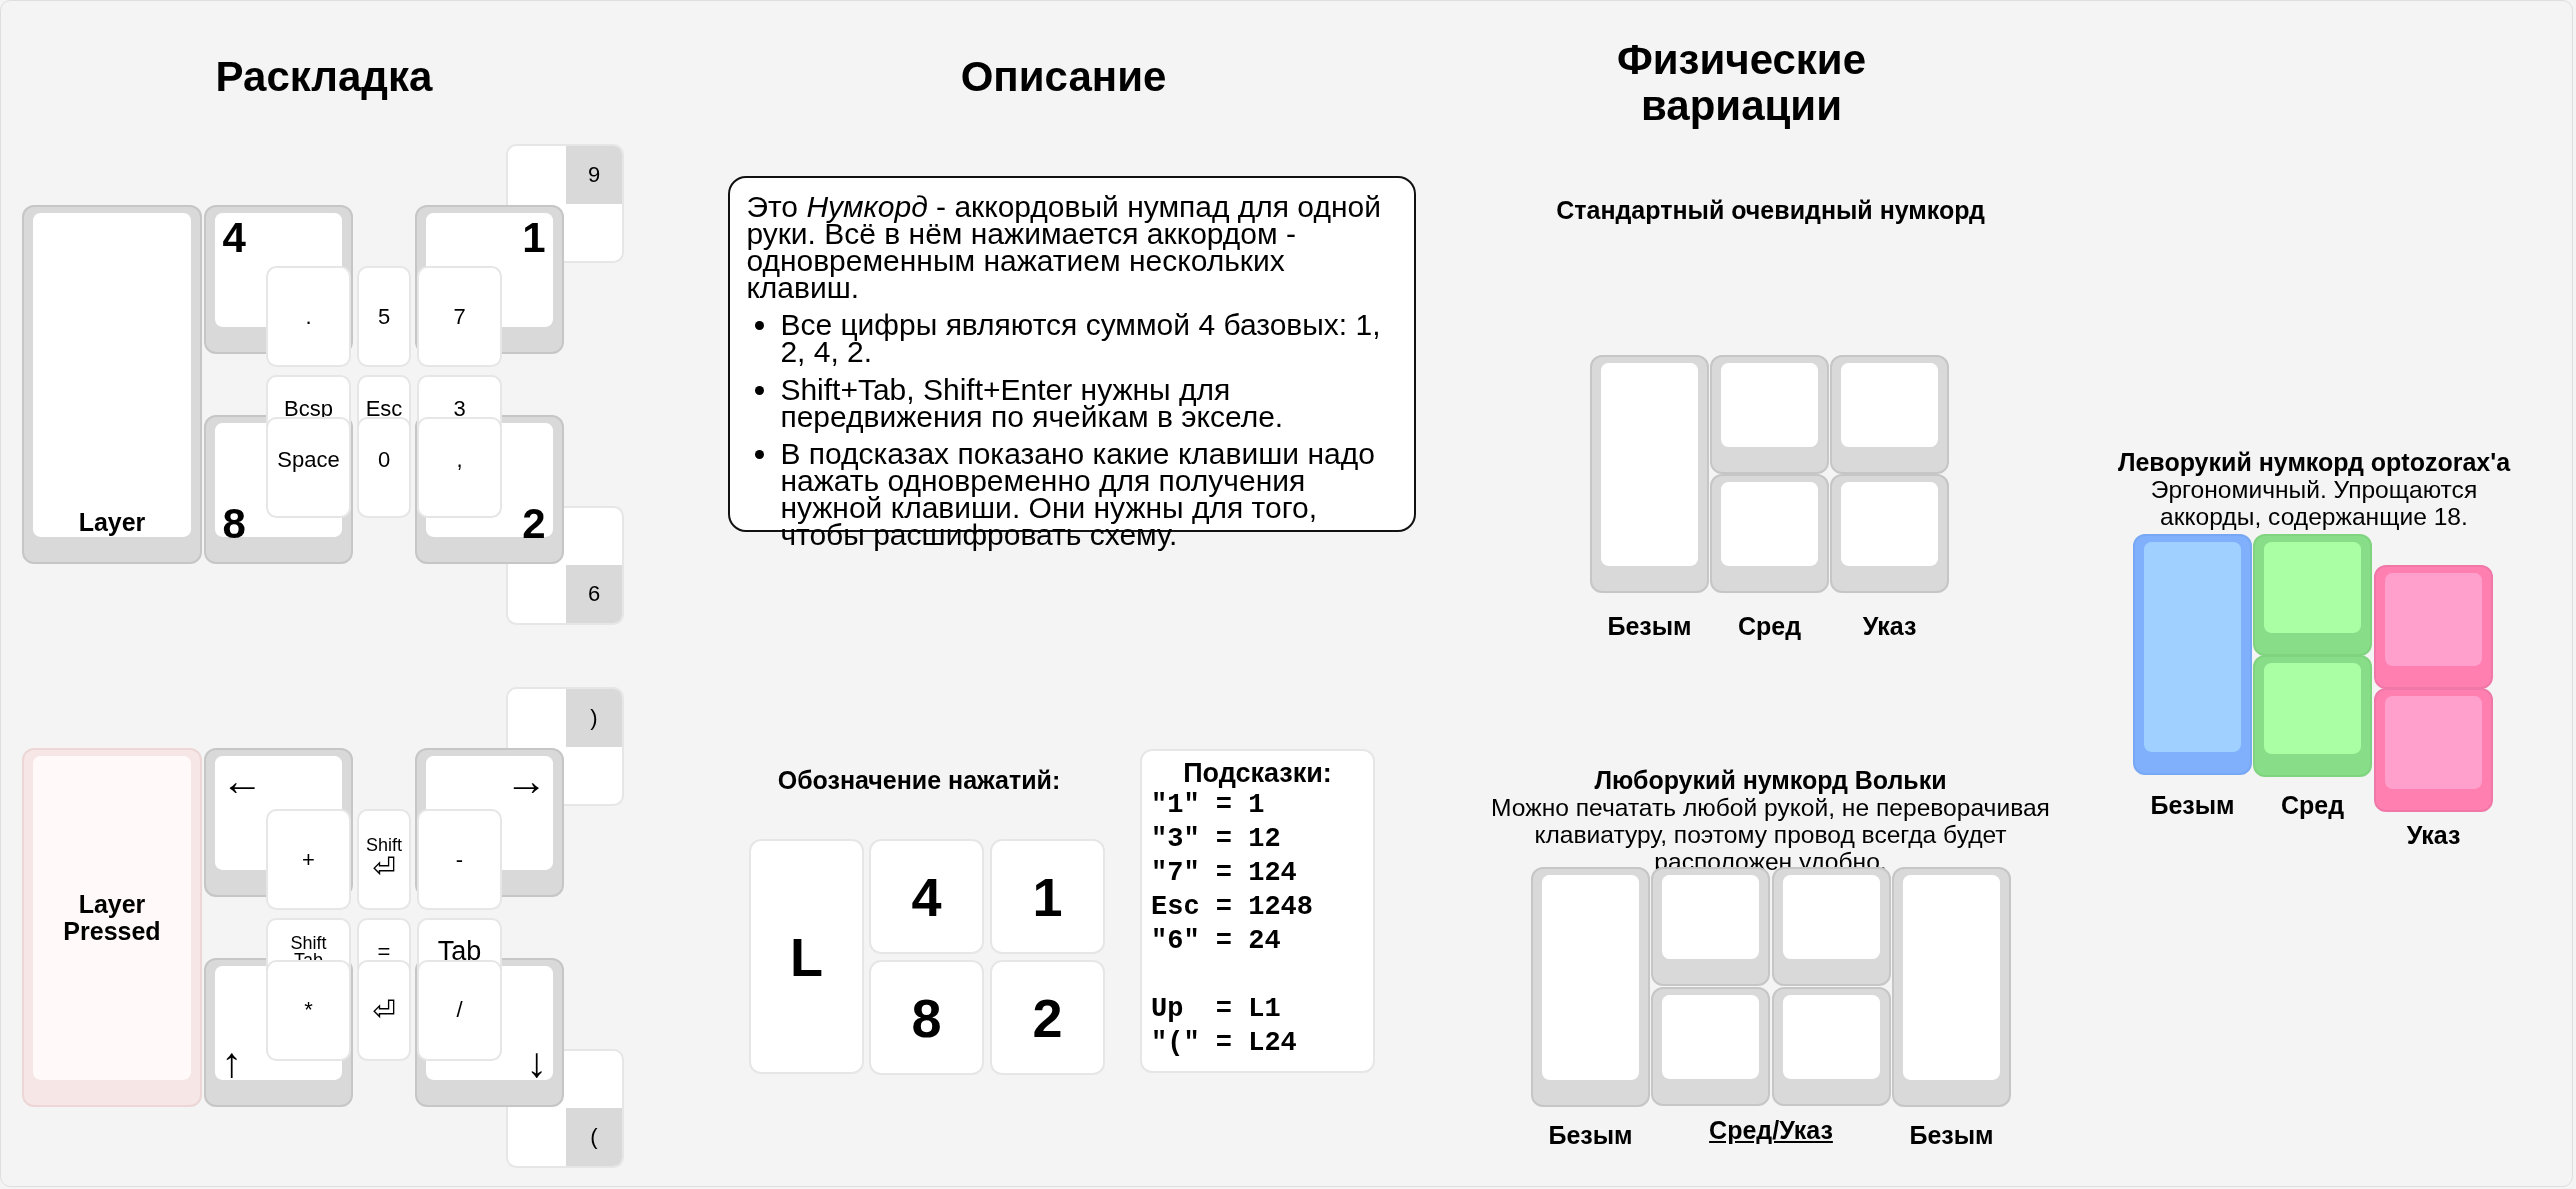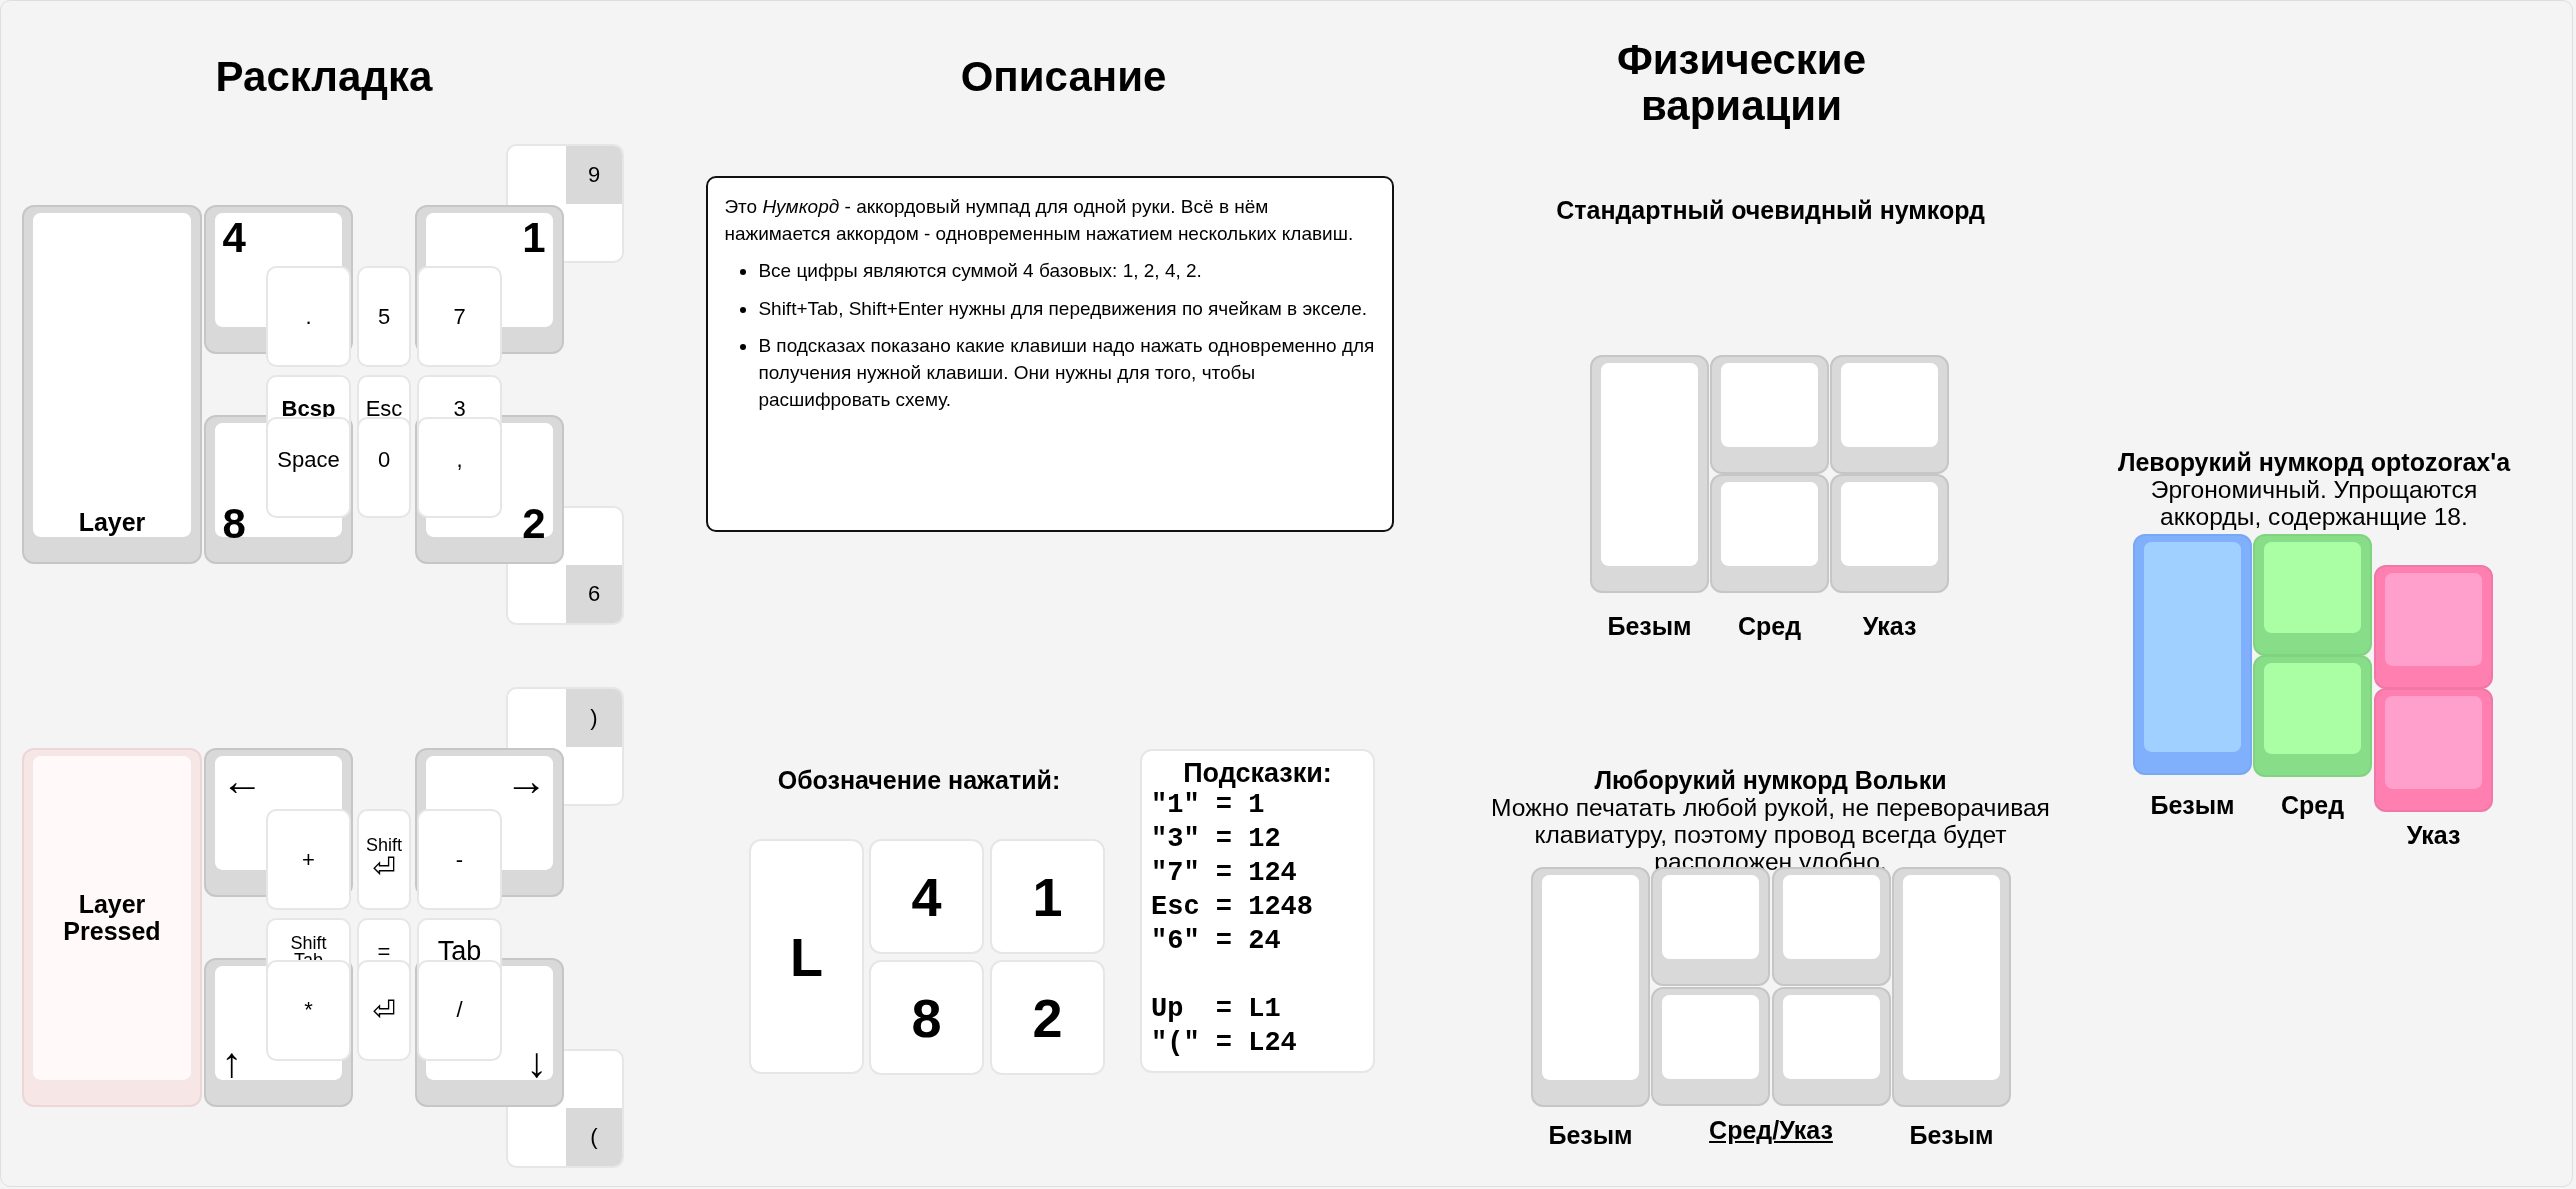--- a/index.html
+++ b/index.html
@@ -14,21 +14,21 @@
   .key.pressed .top { background:#fff9f9; }
   .big { position:absolute; font-size:42px; font-weight:bold; line-height:42px; }
   
   .sk { position:absolute; background:#fff; border:2.2px solid #e6e6e6; border-radius:10.4px; box-sizing:border-box; display:flex; align-items:center; justify-content:center; font-size:22px; text-align:center; line-height:21px; }
   .sk.small-text { font-size:18px; line-height:16.4px; }
   
   .combo { position:absolute; width:118px; height:119px; border:2.2px solid #e6e6e6; border-radius:10.4px; box-sizing:border-box; overflow:hidden; background:#fff; }
   .combo .half { position:absolute; left:58px; right:0; background:#d9d9d9; display:flex; align-items:center; justify-content:center; font-size:22px; }
   .combo.top-half .half { top:0; height:58px; border-left:0; }
   .combo.bot-half .half { bottom:0; height:58px; }
-  .desc-box { position:absolute; left:706px; top:176px; width:688px; height:356px; border:2.2px solid #111; border-radius:10px; background:#fff; box-sizing:border-box; padding:15px 16.4px; font-size:19px; line-height:27px; }
+  .desc-box { position:absolute; left:728px; top:176px; width:688px; height:356px; border:2.2px solid #111; border-radius:18px; background:#fff; box-sizing:border-box; padding:15px 16.4px; font-size:30px; line-height:27px; }
   .desc-box ul { margin:10.4px 0 0 0; padding-left:34px; }
   .desc-box li { margin-bottom:10.4px; }
   .legend-key { position:absolute; background:#fff; border:2.2px solid #e6e6e6; border-radius:12px; box-sizing:border-box; display:flex; align-items:center; justify-content:center; font-size:54px; font-weight:bold; }
   .hints { position:absolute; left:1140px; top:749px; width:235px; height:324px; background:#fff; border:2.2px solid #e6e6e6; border-radius:12px; box-sizing:border-box; padding:7.4px 9px; }
   .hints .title { font-size:27px; font-weight:bold; text-align:center; line-height:30px; }
   .hints .line { font-family:"Liberation Mono", "DejaVu Sans Mono", monospace; font-weight:bold; font-size:27px; line-height:34px; white-space:pre; }
   .caption { position:absolute; text-align:center; font-size:24.6px; line-height:27px;margin-top:38px; }
   .caption b { font-size:25px; }
   .finger { position:absolute; font-size:25px; font-weight:bold; text-align:center; }
   .ck { position:absolute; border-radius:12px; box-sizing:border-box; border:2.2px solid; }
@@ -71,21 +71,21 @@
   </div>
   <div class="key" style="left:415px; top:415px; width:149px; height:149px;">
     <div class="top"></div>
     <span class="big" style="right:16.4px; top:86px;">2</span>
   </div>
 
   <div class="sk" style="left:266px; top:266px; width:85px; height:101px;">.</div>
   <div class="sk" style="left:357px; top:266px; width:54px; height:101px;">5</div>
   <div class="sk" style="left:417px; top:266px; width:85px; height:101px;">7</div>
 
-  <div class="sk" style="left:266px; top:375px; width:85px; height:67px;font-weight:bold;">Bcsp</div>
+  <div class="sk" style="left:266px; top:375px; width:85px; height:67px;">Bcsp</div>
   <div class="sk" style="left:357px; top:375px; width:54px; height:67px;">Esc</div>
   <div class="sk" style="left:417px; top:375px; width:85px; height:67px;">3</div>
 
   <div class="sk" style="left:266px; top:417px; width:85px; height:101px; align-items:flex-start; padding-top:30px;">Space</div>
   <div class="sk" style="left:357px; top:417px; width:54px; height:101px; align-items:flex-start; padding-top:30px;">0</div>
   <div class="sk" style="left:417px; top:417px; width:85px; height:101px; align-items:flex-start; padding-top:30px;">,</div>
 </div>
 
 <div>
   <div class="combo top-half" style="left:506px; top:687px;">

